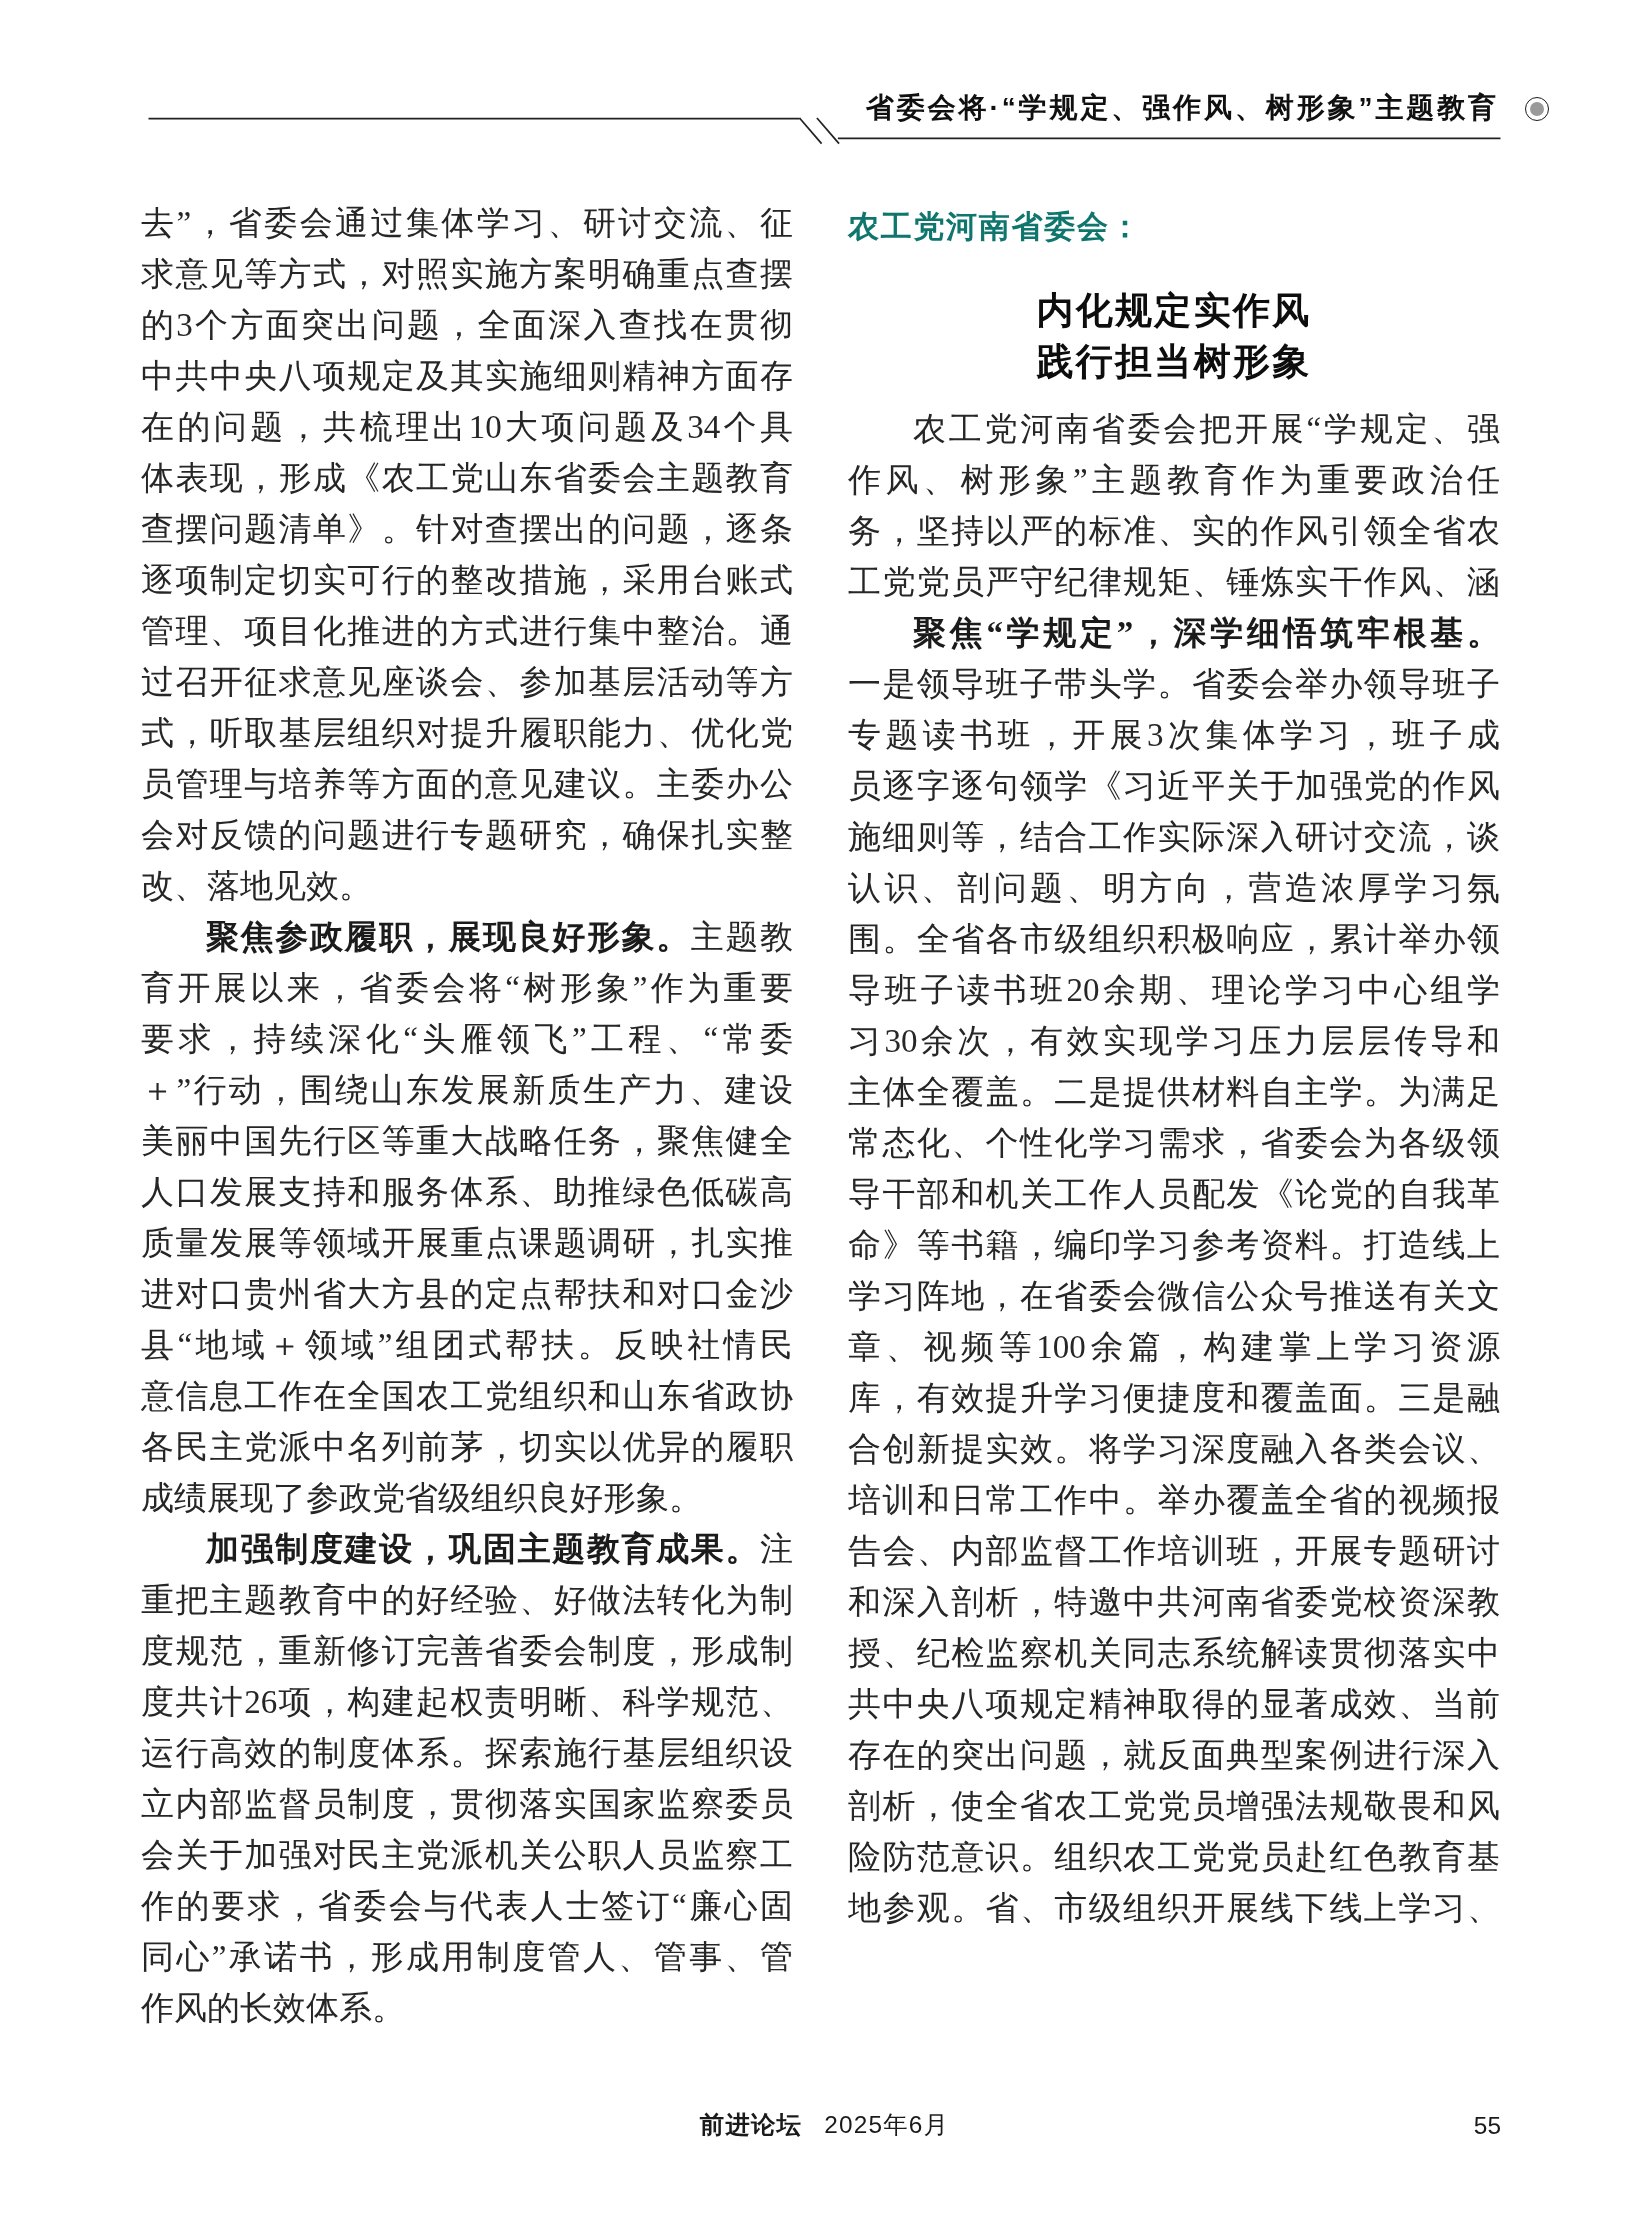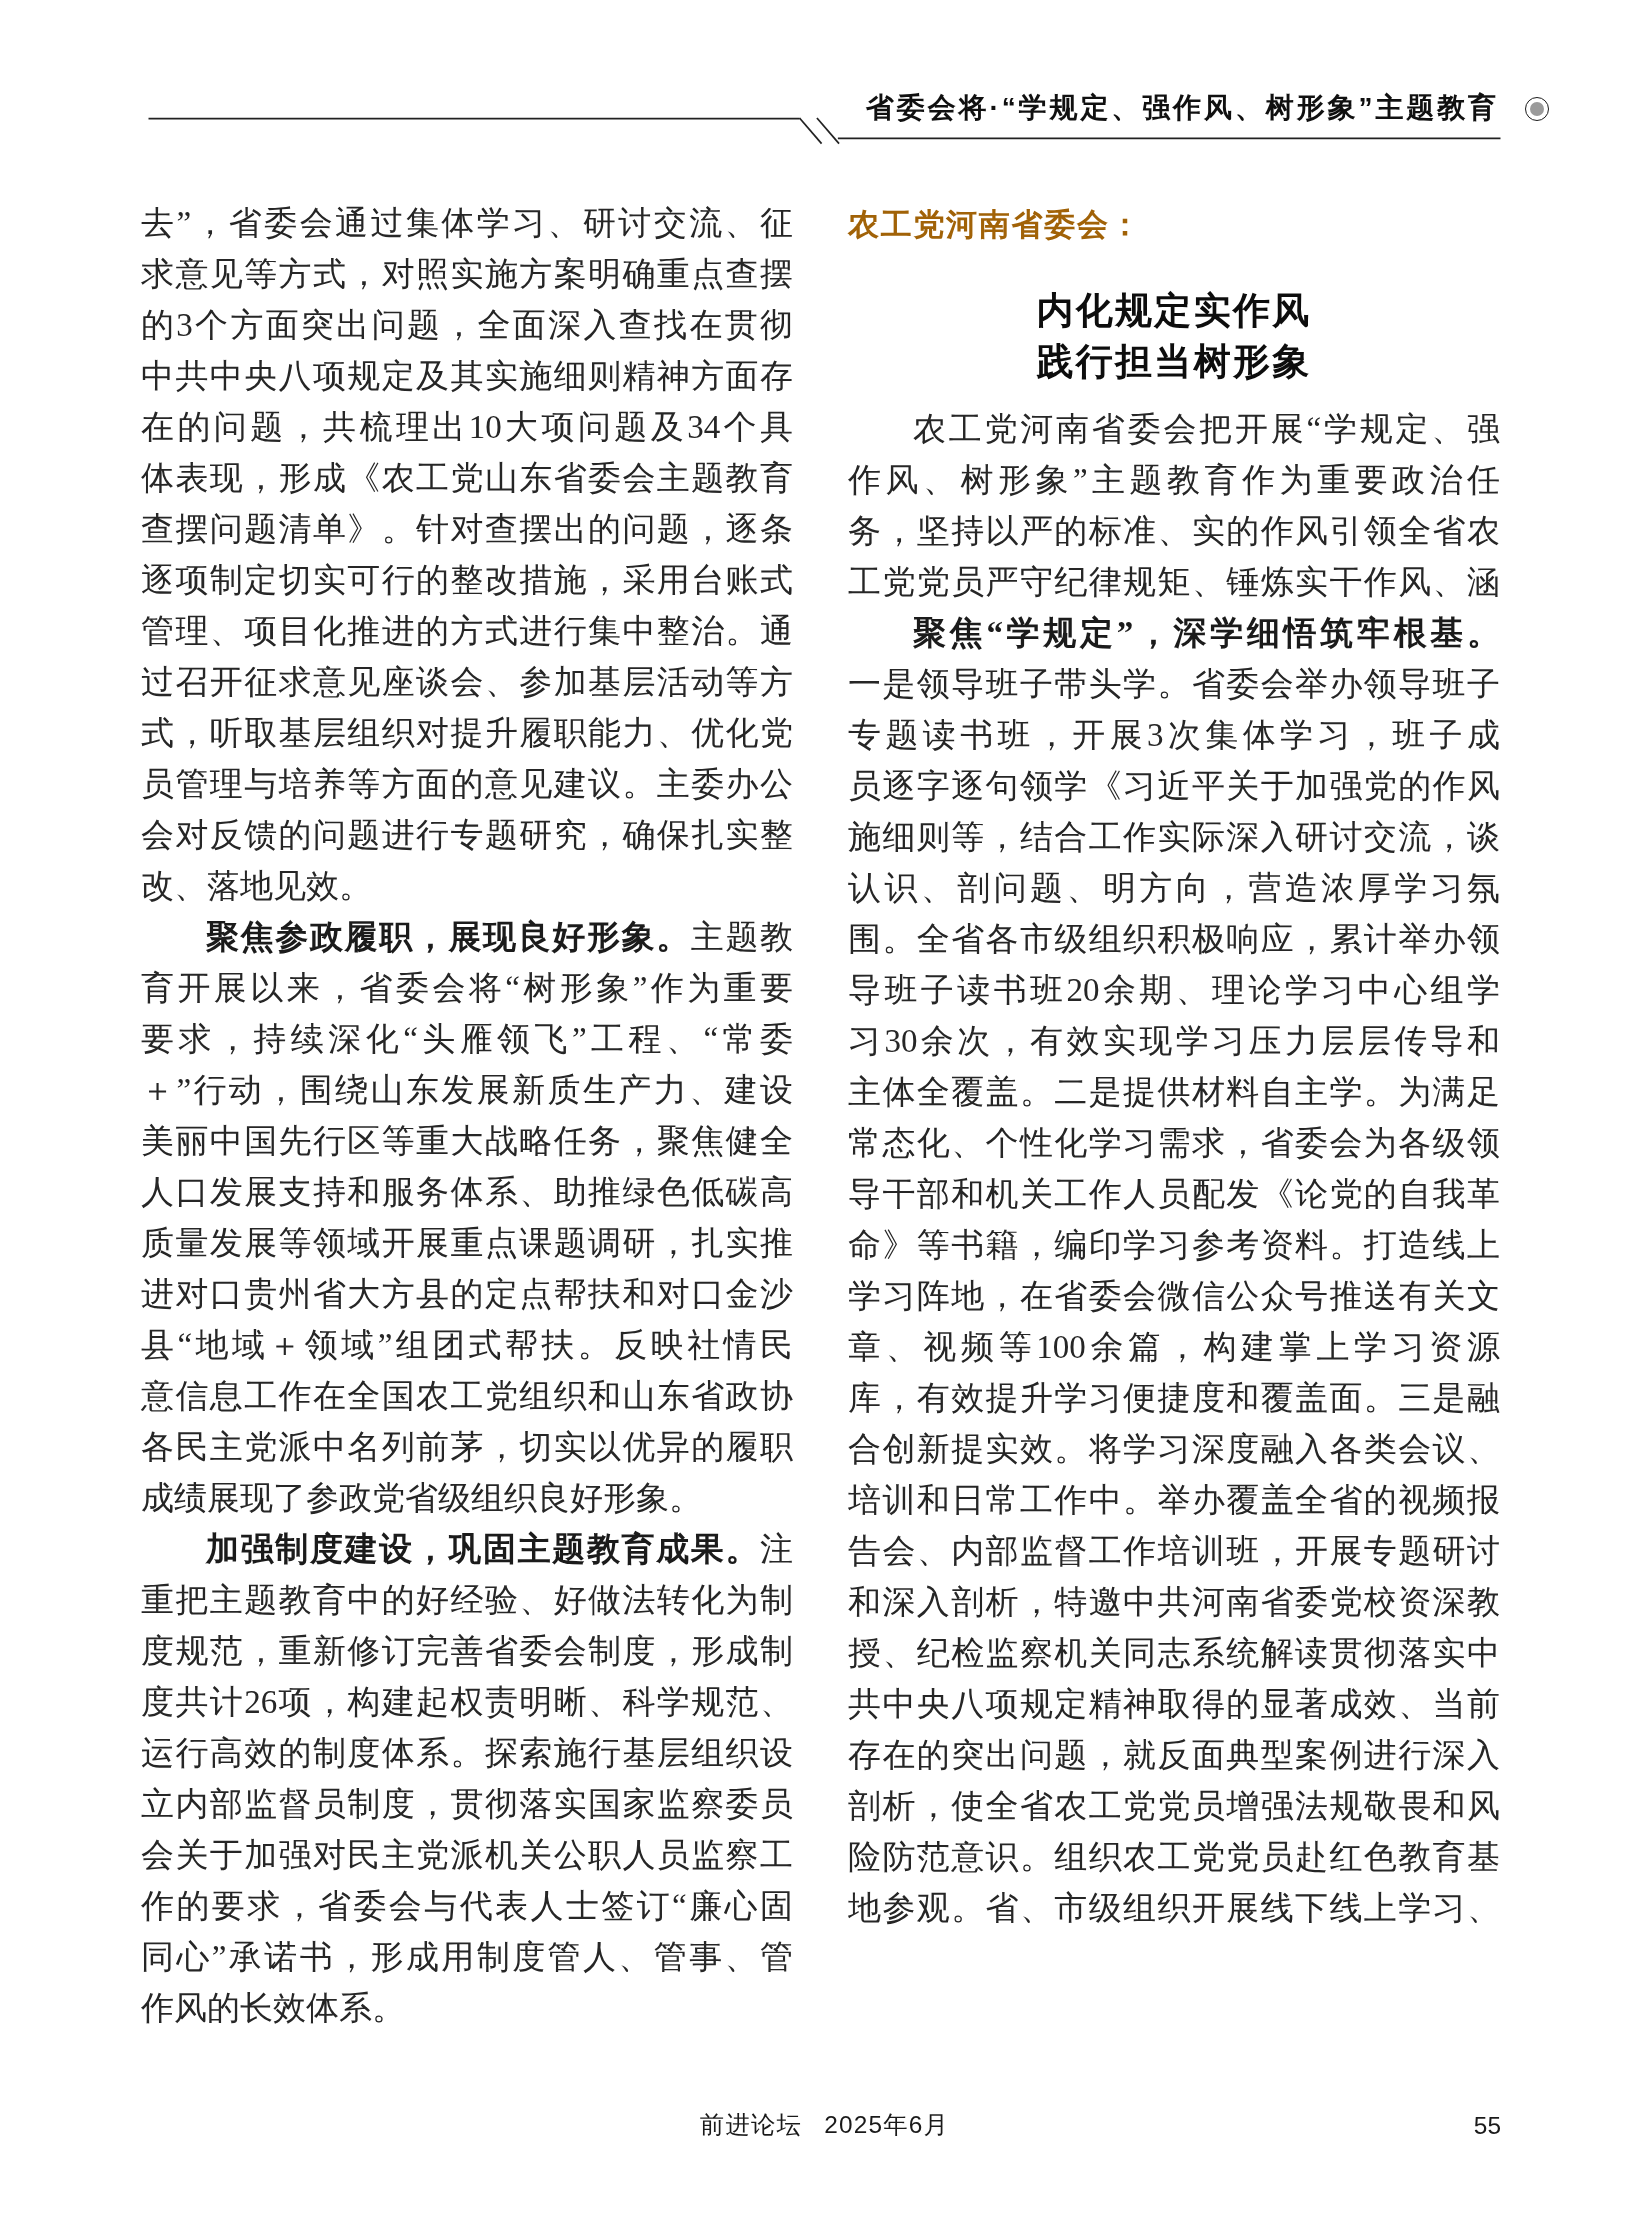--- a/index.html
+++ b/index.html
@@ -31,37 +31,37 @@
     height:51px; line-height:51px; font-size:33px;
     text-align:justify; text-align-last:justify;
     color:#262626; white-space:normal;
   }
   .tline.sh { text-align-last:left; }
   .tline.ind { text-indent:65px; }
   .tline .b { font-weight:700; color:#1b1b1b; }
   
   .byline {
     position:absolute; left:848px; top:209px;
-    font-family:Liberation Mono, monospace;
+    font-family:Liberation Serif, serif;
     font-weight:900; font-size:31px; line-height:35px;
-    letter-spacing:1.7px; color:#a16207; white-space:nowrap;
+    letter-spacing:1.7px; color:#0f766e; white-space:nowrap;
   }
   .article-title {
     position:absolute; left:848px; top:285px; width:652px;
     text-align:center; font-family:"Liberation Sans", sans-serif;
     font-weight:900; font-size:37px; line-height:51px;
     letter-spacing:2.3px; color:#0d0d0d;
   }
   
   .footer-center {
     position:absolute; left:0; top:2111px; width:1649px;
     text-align:center; font-size:24.4px; line-height:28px; color:#1a1a1a;
     font-family:"Liberation Sans", sans-serif; letter-spacing:1.2px;
   }
-  .footer-center .journal { font-weight:400; margin-right:22px;text-align:center; }
+  .footer-center .journal { font-weight:700; margin-right:22px;text-align:center; }
   .footer-center .issue { font-weight:400;margin-top:21px; }
   .pagenum {
     position:absolute; left:1443px; top:2112px; width:58px;
     text-align:right; font-size:24.4px; line-height:28px;
     font-family:"Liberation Sans", sans-serif; color:#1a1a1a;
   }
 </style>
 </head>
 <body>
 

